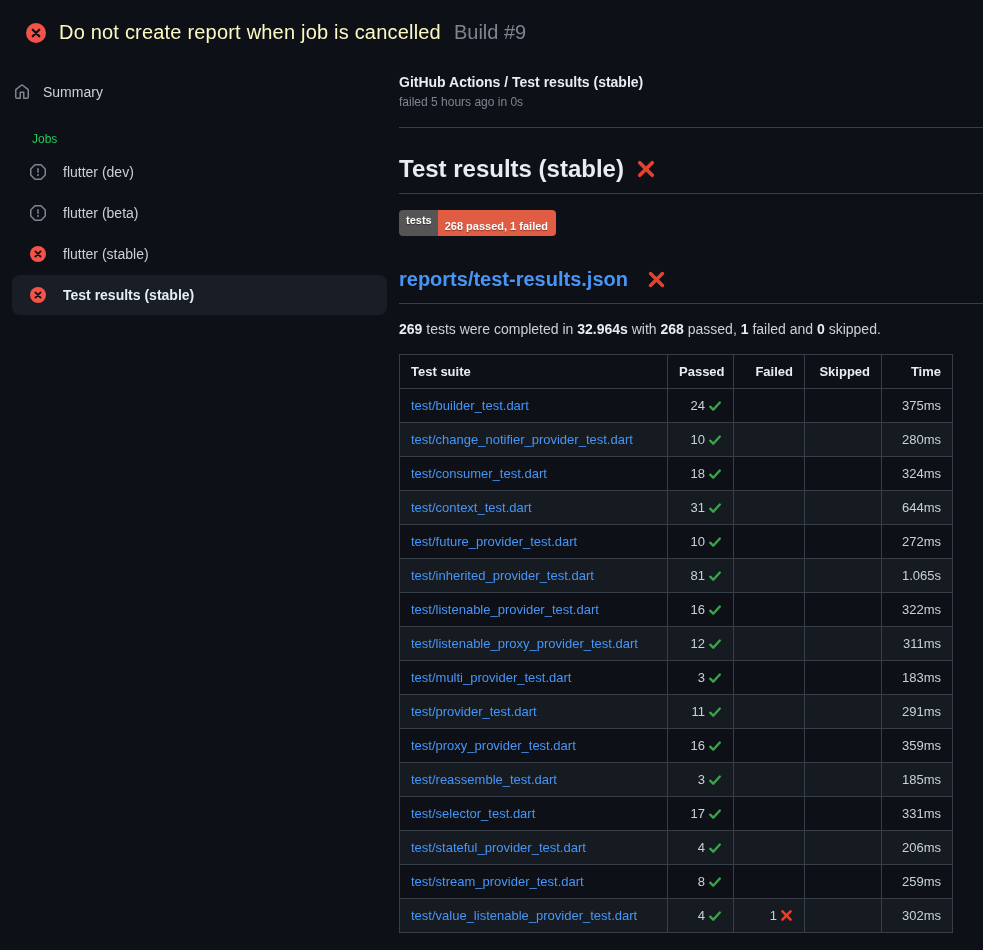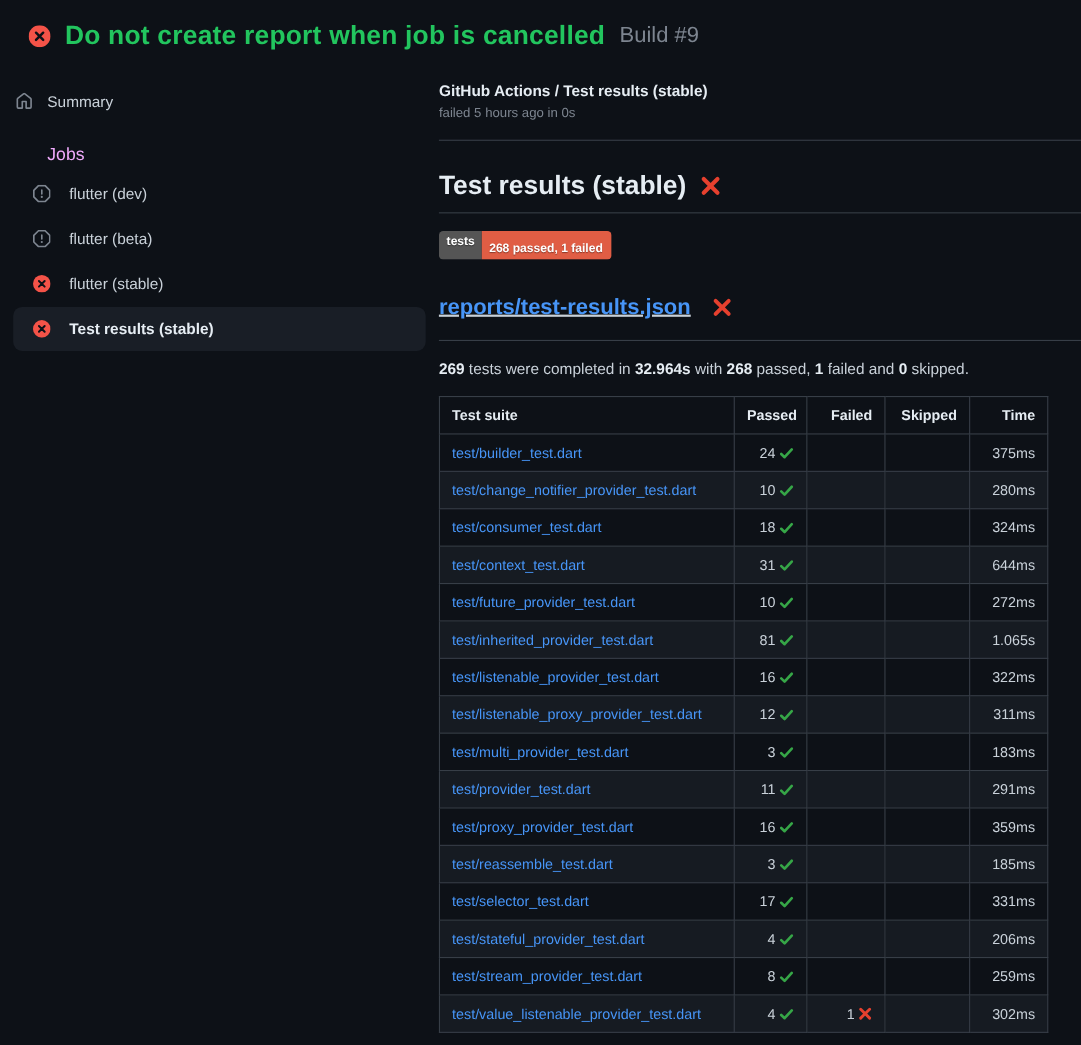--- a/index.html
+++ b/index.html
@@ -8,53 +8,53 @@
     width:983px; height:950px;
     background:#0d1117;
     color:#c9d1d9;
     font-family:"Liberation Sans", sans-serif;
     overflow:hidden;
   }
   svg { display:block; }
 
   
   .app-header { display:flex; align-items:center; gap:13px; padding:17px 24px 8px 26px; height:56px; }
-  .app-title { font-size:24px; font-weight:700; color:#22c55e; letter-spacing:.2px; }
+  .app-title { font-size:20px; font-weight:400; color:#fef9c3; letter-spacing:.2px; }
   .app-build { font-size:20px; font-weight:400; color:#7d8590; }
 
   
   .layout { display:flex; align-items:flex-start; }
   .sidebar { width:399px; flex:none; padding-top:18px; }
   .main { flex:1; min-width:0; padding-right:0; }
 
   
   .side-item { display:flex; align-items:center; gap:13px; height:36px; padding-left:14px;
                font-size:14px; color:#c9d1d9; cursor:pointer; }
-  .jobs-label { margin:22px 0 6px 0; padding-left:43px; font-size:16px; color:#f0abfc; }
+  .jobs-label { margin:22px 0 6px 0; padding-left:32px; font-size:12px; color:#22c55e; }
   .job-item { display:flex; align-items:center; gap:17px; height:40px; margin:0 12px 1px 12px;
               padding-left:18px; border-radius:8px; font-size:14px; color:#c9d1d9; cursor:pointer; }
   .job-item.selected { background:#191e26; font-weight:700; color:#e6edf3; }
   .job-item .ic { flex:none; }
 
   
   .crumb { margin-top:18px; font-size:14px; font-weight:700; color:#e6edf3; }
   .status-line { margin-top:5px; font-size:12px; color:#7d8590; }
   .top-divider { border:0; border-top:1px solid #373e47; margin:18px 0 0 0; }
 
   .h1-row { display:flex; align-items:center; gap:12px; margin-top:27px;
             padding-bottom:10px; border-bottom:1px solid #373e47; }
   .h1-text { font-size:24px; font-weight:600; color:#e6edf3; }
 
   .badge { display:inline-flex; margin-top:16px; font-size:11px; font-weight:700; color:#ffffff;
            border-radius:4px; overflow:hidden; line-height:1; text-shadow:0 1px 1px rgba(0,0,0,.4);justify-content:flex-end; }
   .badge .bl { padding:5px 6px 4px 7px; }
   .badge .bv { padding:11px 8px 4px 7px; }
 
   .h2-row { display:flex; align-items:center; gap:19px; margin-top:32px;
-            padding-bottom:18px; border-bottom:1px solid #373e47;text-decoration:underline; }
+            padding-bottom:12px; border-bottom:1px solid #373e47; }
   .h2-text { font-size:20px; font-weight:700; color:#4795f7; cursor:pointer; }
 
   .summary-line { margin:17px 0 0 0; font-size:14px; color:#c9d1d9; }
   .summary-line b { color:#e6edf3; }
 
   
   table.results { border-collapse:collapse; table-layout:fixed; width:553px; margin-top:17px;
                   font-size:13px; }
   .results th, .results td { border:1px solid #373e47; padding:6px 11px; height:34px;
                              white-space:nowrap; overflow:hidden; }

